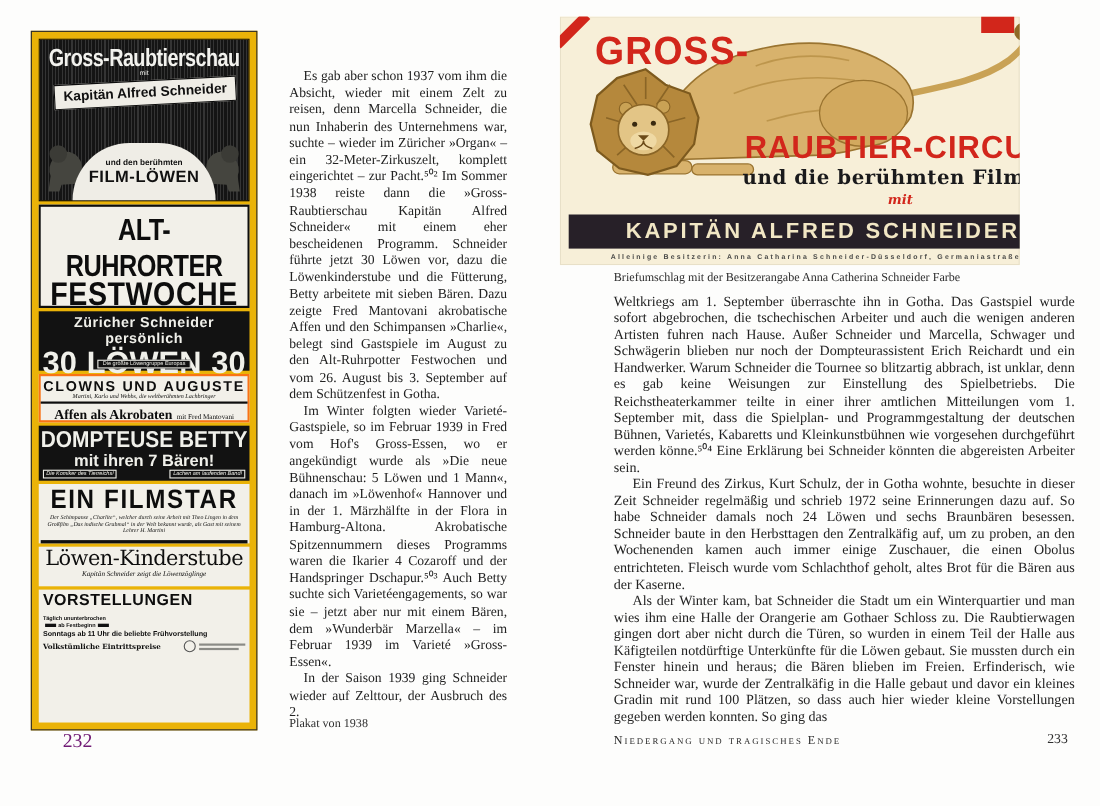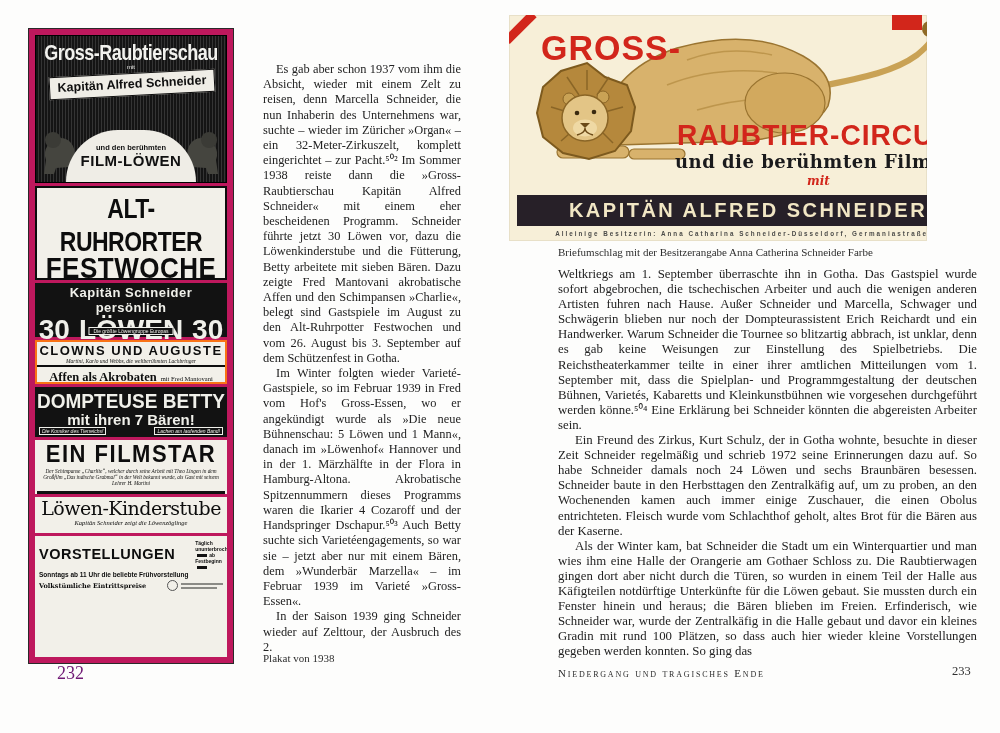--- a/index.html
+++ b/index.html
@@ -1,21 +1,21 @@
 <!DOCTYPE html>
 <html><head>
 <meta charset="utf-8">
 <style>
   html,body{margin:0;padding:0;}
   body{width:1000px;height:733px;background:#fdfdfc;position:relative;overflow:hidden;
        font-family:"Liberation Serif", serif;color:#1c1c1c;}
   .abs{position:absolute;}
 
   
-  .poster-left{left:28px;top:28px;width:206px;height:636px;background:#be185d;
+  .poster-left{left:28px;top:28px;width:206px;height:636px;background:#eab308;
     border:1px solid #2a2a2a;padding:6px;box-sizing:border-box;}
   .pl-inner{display:flex;flex-direction:column;gap:3px;height:100%;overflow:hidden;}
   .pl-sec{box-sizing:border-box;flex:0 0 auto;}
   .striped{height:148px;position:relative;border:1px solid #000;color:#f2f2ee;
     background:repeating-linear-gradient(90deg,#141414 0 2px,#343434 2px 3px);}
   .pl-title{position:absolute;top:4px;left:0;width:100%;text-align:center;
     font-family:"Liberation Sans",sans-serif;font-weight:800;font-size:18px;
     transform:scaleY(1.25);transform-origin:top;letter-spacing:-0.5px;white-space:nowrap;}
   .pl-mit{position:absolute;top:28px;width:100%;text-align:center;font-size:6px;
     font-family:"Liberation Sans",sans-serif;}
@@ -70,21 +70,21 @@
   .kd-sub{font-size:6.5px;font-style:italic;}
 
   .handf{height:64px;background:#7b7b77;color:#f4f3ee;text-align:center;
     font-family:"Liberation Sans",sans-serif;padding-top:3px;}
   .hf1{font-weight:700;font-size:14px;}
   .hf2{font-weight:800;font-size:23px;letter-spacing:0.5px;transform:scaleY(1.1);transform-origin:top;}
   .hf3{font-weight:700;font-size:12.5px;margin-top:2px;}
 
   .vorst{flex:1 1 auto;background:#f2f0e9;color:#0d0d0d;padding:2px 4px;box-sizing:border-box;
     font-family:"Liberation Sans",sans-serif;}
-  .vs-row1{display:flex;align-items:center;gap:20px;}
+  .vs-row1{display:flex;align-items:flex-start;gap:4px;flex-direction:column;}
   .vs-title{font-weight:800;font-size:14.5px;letter-spacing:0.5px;}
   .vs-right{font-size:5px;font-weight:700;line-height:6px;padding-top:2px;}
   .bar{display:inline-block;width:10px;height:3px;background:#111;vertical-align:middle;margin:0 2px;}
   .vs-line2{font-weight:800;font-size:6.5px;margin-top:1px;}
   .vs-row3{display:flex;justify-content:space-between;align-items:center;margin-top:2px;}
   .vs-preise{font-weight:800;font-size:6.5px;font-family:"DejaVu Serif",serif;}
   .stamp-wrap{display:flex;align-items:center;gap:3px;}
   .stamp{width:9px;height:9px;border:1px solid #555;border-radius:50%;}
   .tiny-lines{display:flex;flex-direction:column;gap:2px;}
   .tiny-lines i{display:block;width:42px;height:2px;background:#8b8b86;}
@@ -151,21 +151,21 @@
     </div>
 
     <div class="pl-sec festbox">
       <div class="f1">ALT-RUHRORTER</div>
       <div class="f2">FESTWOCHE</div>
       <div class="f3">Auf der Mühlenweide</div>
       <div class="f4">Vom 13. bis 23. August 1938</div>
     </div>
 
     <div class="pl-sec loewen">
-      <div class="lw-h">Kapitän Schneider persönlich</div>
+      <div class="lw-h">Züricher Schneider persönlich</div>
       <div class="lw-row">
         <span>30</span>
         <span>LÖWEN</span>
         <span>30</span>
       </div>
       <div class="lw-sub">Die größte Löwengruppe Europas</div>
     </div>
 
     <div class="pl-sec clowns">
       <div class="cl-top">

